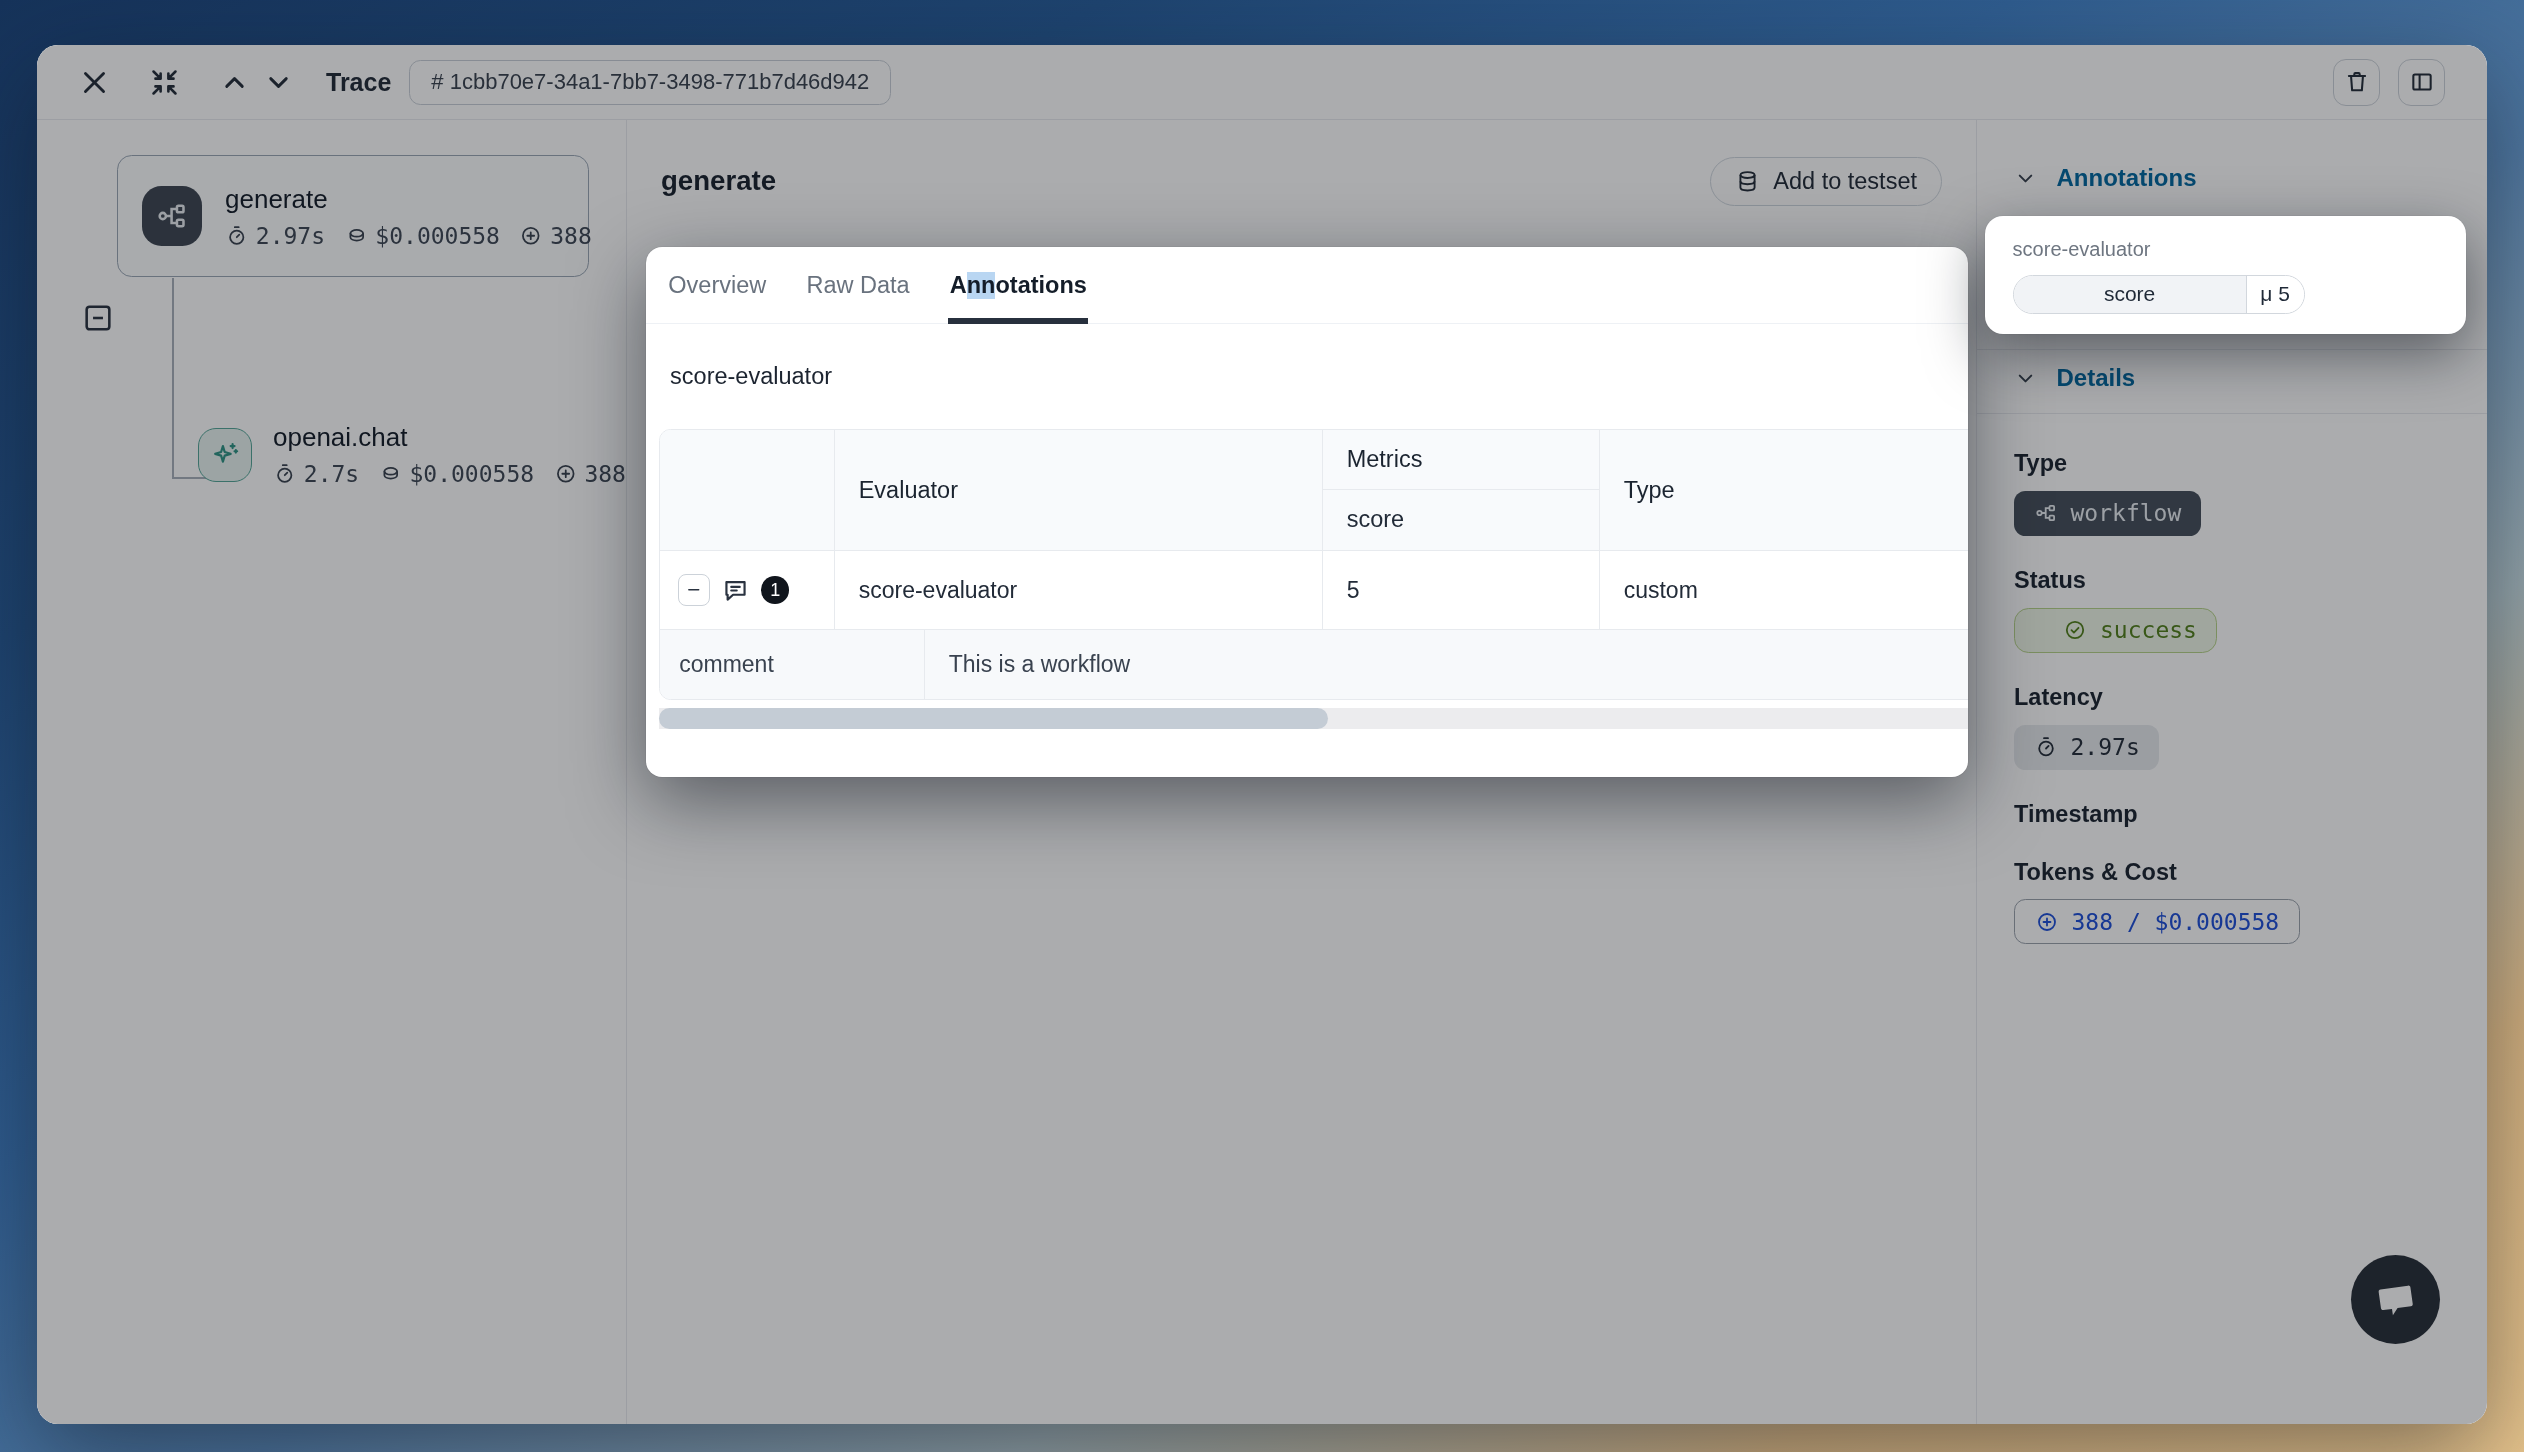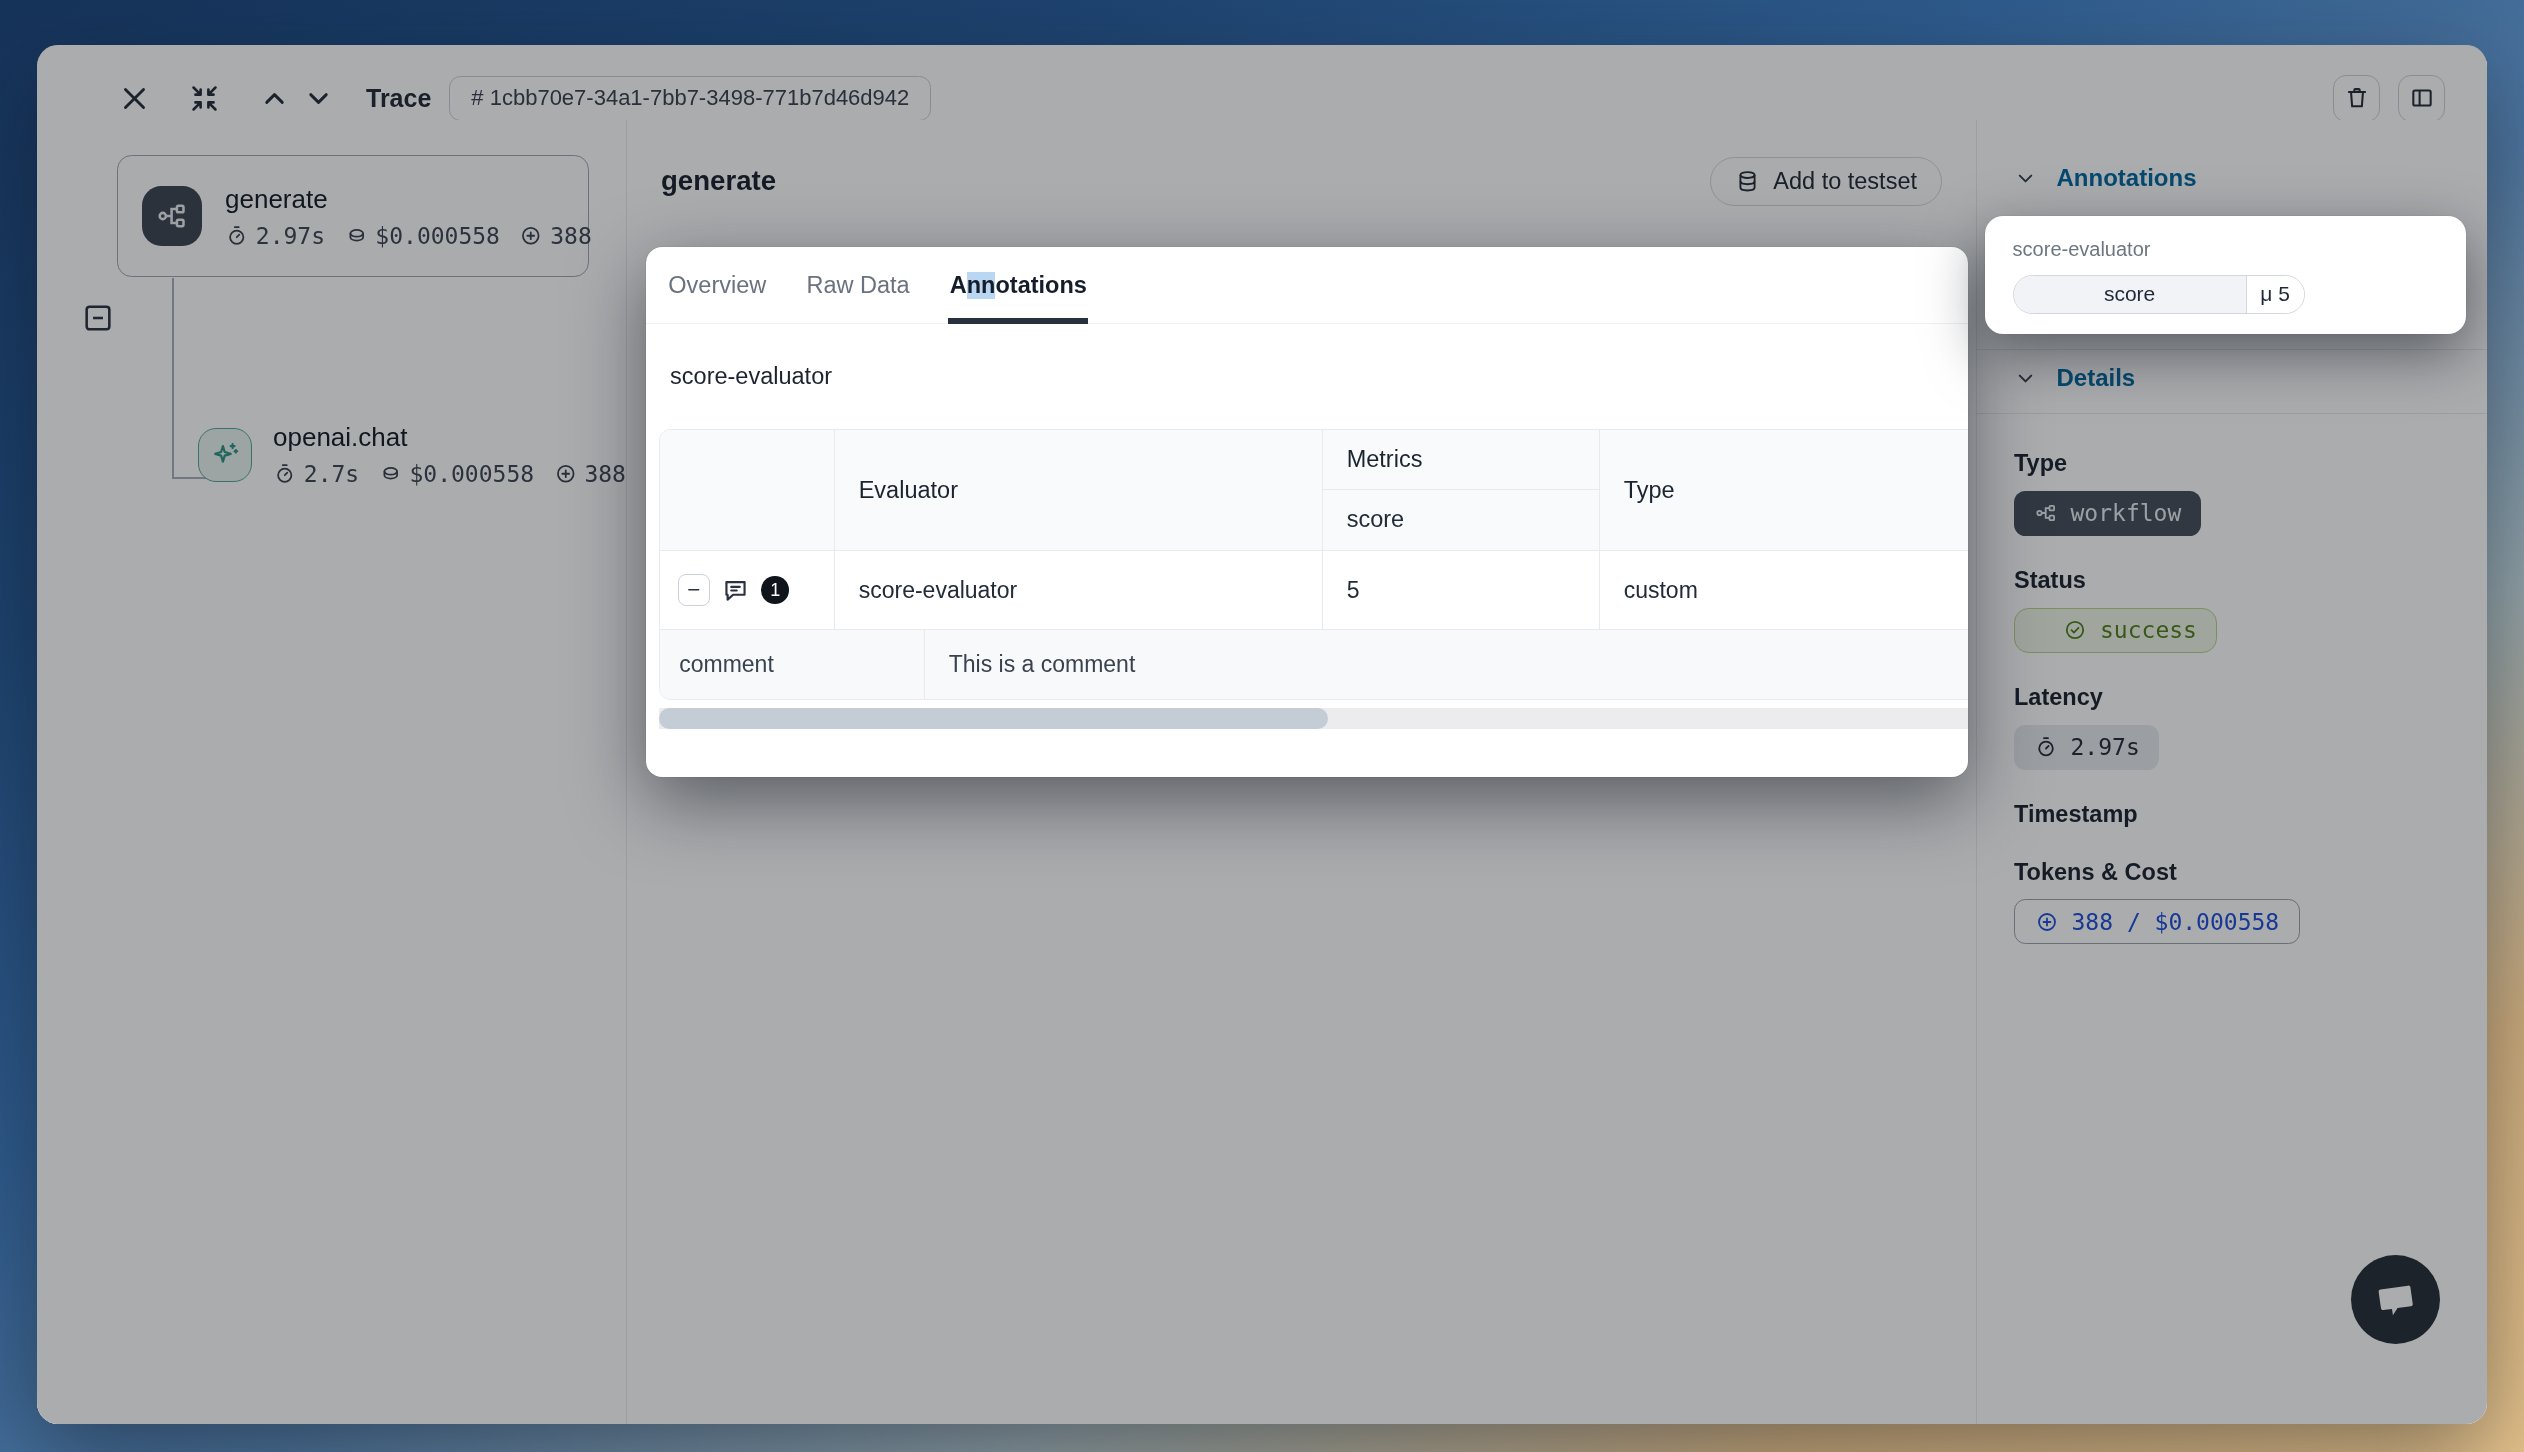--- a/index.html
+++ b/index.html
@@ -12,23 +12,23 @@
 
   
   .window {
     position:absolute; left:37px; top:45px; width:2450px; height:1379px;
     background:#ffffff; border-radius:21px; overflow:hidden;
     box-shadow:0 32px 97px rgba(10,15,25,.45);
   }
 
   
   .toolbar {
-    position:absolute; top:16px; left:0; right:0; height:75px;
+    position:absolute; top:0; left:0; right:0; height:75px;
     display:flex; align-items:center; padding:15px 42px;
-    background:#fff; border-bottom:1.6px solid #e8eaee;margin-left:40px;
+    background:#fff; border-bottom:1.6px solid #e8eaee;
   }
   .tb-icon { width:31px; height:31px; color:#242d39; cursor:pointer; flex:0 0 auto; }
   .tb-icon svg { width:100%; height:100%; }
   .tb-title { font-size:25px; font-weight:700; color:#222b38; margin-left:32px; }
   .trace-id {
     margin-left:18px; height:45px; display:flex; align-items:center;
     padding:0 21px; border:1.6px solid #c9cfd7; border-radius:11.4px;
     font-size:22px; color:#39424f; background:rgba(255,255,255,.4);
   }
   .tb-spacer { flex:1; }
@@ -356,21 +356,21 @@
               </span>
               <span class="count-badge">1</span>
             </div>
             <div>score-evaluator</div>
             <div>5</div>
             <div>custom</div>
           </div>
 
           <div class="c-row">
             <div class="c-key">comment</div>
-            <div class="c-val">This is a comment</div>
+            <div class="c-val">This is a workflow</div>
           </div>
         </div>
 
         <div class="hscroll">
           <div class="hscroll-thumb"></div>
         </div>
       </div>
     </div>
   </div>
 

